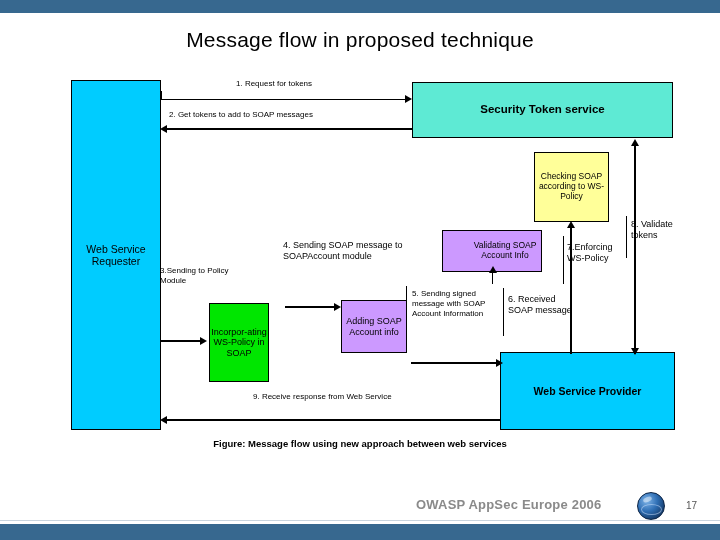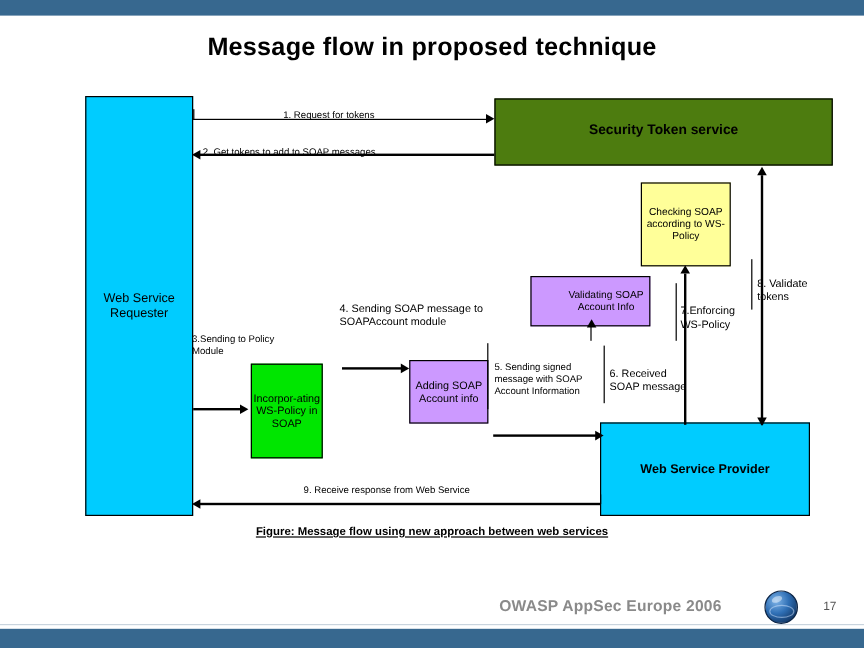--- a/index.html
+++ b/index.html
@@ -12,63 +12,63 @@
   }
   .slide{position:absolute;left:0;top:0;width:720px;height:540px;}
 
   .band-top{position:absolute;left:0;top:0;width:720px;height:13px;background:#37688f;}
   .band-bottom{position:absolute;left:0;top:524px;width:720px;height:16px;background:#37688f;}
   .footer-rule{position:absolute;left:0;top:520px;width:720px;height:1px;background:#c9d4de;}
 
   .title{
     position:absolute;left:60px;top:28px;width:600px;
     text-align:center;
-    font-size:21px;font-weight:bold;color:#000;
+    font-size:21px;font-weight:normal;color:#000;
     letter-spacing:0.2px;
   }
 
   
   .box{position:absolute;border:1px solid #000;box-sizing:border-box;
        display:flex;align-items:center;justify-content:center;text-align:center;}
   .box span{display:block;line-height:1.15;}
 
   .box-requester{left:71px;top:80px;width:90px;height:350px;background:#00ccff;}
   .box-requester span{font-size:10.5px;color:#000;}
 
-  .box-sts{left:412px;top:82px;width:282px;height:56px;background:#4d7c0f;}
+  .box-sts{left:412px;top:82px;width:261px;height:56px;background:#5eead4;}
   .box-sts span{font-size:11.5px;font-weight:bold;color:#000;}
 
   .box-checking{left:534px;top:152px;width:75px;height:70px;background:#ffff99;justify-content:center;}
   .box-checking span{font-size:8.5px;color:#000;}
 
   .box-validating{left:442px;top:230px;width:100px;height:42px;background:#cc99ff;padding-left:26px;}
   .box-validating span{font-size:8.5px;color:#000;}
 
   .box-incorp{left:209px;top:303px;width:60px;height:79px;background:#00e600;justify-content:center;}
   .box-incorp span{font-size:9px;color:#000;}
 
   .box-adding{left:341px;top:300px;width:66px;height:53px;background:#cc99ff;}
   .box-adding span{font-size:9px;color:#000;}
 
   .box-provider{left:500px;top:352px;width:175px;height:78px;background:#00ccff;}
   .box-provider span{font-size:10.5px;font-weight:bold;color:#000;}
 
   
-  .lbl{position:absolute;font-size:8px;color:#000;line-height:1.22;margin-top:12px;}
+  .lbl{position:absolute;font-size:8px;color:#000;line-height:1.22;}
   .lbl-1{left:236px;top:79px;}
   .lbl-2{left:169px;top:110px;}
   .lbl-3{left:160px;top:266px;width:80px;}
   .lbl-4{left:283px;top:240px;width:120px;font-size:9px;}
   .lbl-5{left:412px;top:289px;width:90px;}
   .lbl-6{left:508px;top:294px;width:70px;font-size:9px;}
   .lbl-7{left:567px;top:242px;width:65px;font-size:9px;}
   .lbl-8{left:631px;top:219px;width:60px;font-size:9px;}
   .lbl-9{left:253px;top:392px;}
   .caption{position:absolute;left:150px;top:438px;width:420px;text-align:center;
-           font-size:9.5px;font-weight:bold;color:#000;text-decoration:underline;}
+           font-size:9.5px;font-weight:bold;color:#000;}
 
   
   .ln{position:absolute;background:#000;}
   .h1{height:1px;}
   .h2{height:2px;}
   .v1{width:1px;}
   .v2{width:2px;}
 
   .arr{position:absolute;width:0;height:0;}
   .arr-r{border-top:4px solid transparent;border-bottom:4px solid transparent;border-left:7px solid #000;}

